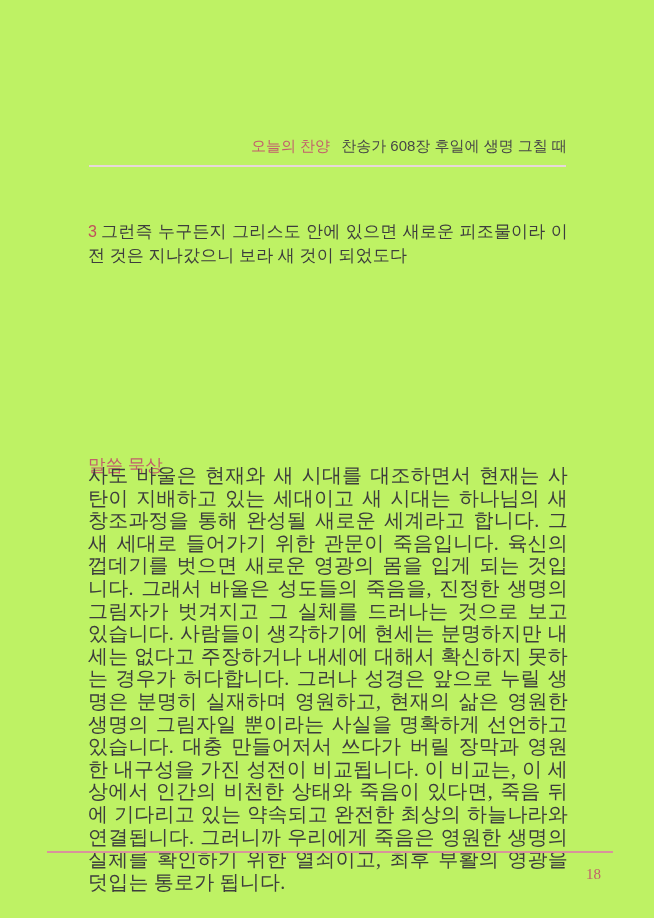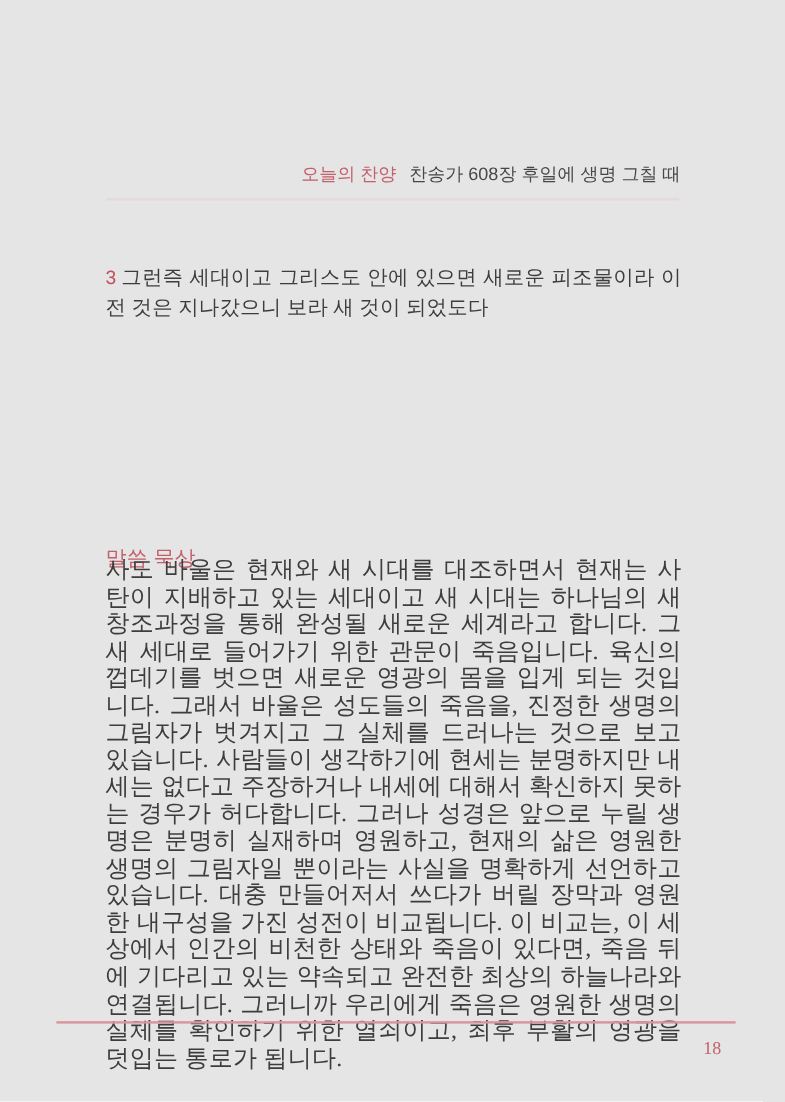--- a/index.html
+++ b/index.html
@@ -4,21 +4,21 @@
 <style>
   html, body {
     margin: 0;
     padding: 0;
     background: #ffffff;
   }
   .page {
     position: relative;
     width: 654px;
     height: 918px;
-    background: #e5e5e5;
+    background: #bef264;
     overflow: hidden;
     font-family: "Liberation Serif", serif;
   }
   .header {
     position: absolute;
     top: 136px;
     left: 88px;
     width: 479px;
     text-align: right;
     font-family: "Liberation Sans", sans-serif;
@@ -103,21 +103,21 @@
 
 <div class="page">
 
   <div class="header">
     <span class="header-label">오늘의 찬양</span><span class="header-hymn">찬송가 608장 후일에 생명 그칠 때</span>
   </div>
 
   <div class="header-rule"></div>
 
   <div class="scripture">
-    <p><span class="verse-number">3</span><span>그런즉 세대이고 그리스도 안에 있으면 새로운 피조물이라 이전 것은 지나갔으니 보라 새 것이 되었도다</span></p>
+    <p><span class="verse-number">3</span><span>그런즉 누구든지 그리스도 안에 있으면 새로운 피조물이라 이전 것은 지나갔으니 보라 새 것이 되었도다</span></p>
   </div>
 
   <div class="meditation-heading">말씀 묵상</div>
 
   <div class="meditation-body">사도 바울은 현재와 새 시대를 대조하면서 현재는 사탄이 지배하고 있는 세대이고 새 시대는 하나님의 새 창조과정을 통해 완성될 새로운 세계라고 합니다. 그 새 세대로 들어가기 위한 관문이 죽음입니다. 육신의 껍데기를 벗으면 새로운 영광의 몸을 입게 되는 것입니다. 그래서 바울은 성도들의 죽음을, 진정한 생명의 그림자가 벗겨지고 그 실체를 드러나는 것으로 보고 있습니다. 사람들이 생각하기에 현세는 분명하지만 내세는 없다고 주장하거나 내세에 대해서 확신하지 못하는 경우가 허다합니다. 그러나 성경은 앞으로 누릴 생명은 분명히 실재하며 영원하고, 현재의 삶은 영원한 생명의 그림자일 뿐이라는 사실을 명확하게 선언하고 있습니다. 대충 만들어저서 쓰다가 버릴 장막과 영원한 내구성을 가진 성전이 비교됩니다. 이 비교는, 이 세상에서 인간의 비천한 상태와 죽음이 있다면, 죽음 뒤에 기다리고 있는 약속되고 완전한 최상의 하늘나라와 연결됩니다. 그러니까 우리에게 죽음은 영원한 생명의 실체를 확인하기 위한 열쇠이고, 최후 부활의 영광을 덧입는 통로가 됩니다.</div>
 
   <div class="footer-rule"></div>
 
   <div class="page-number">18</div>
 

